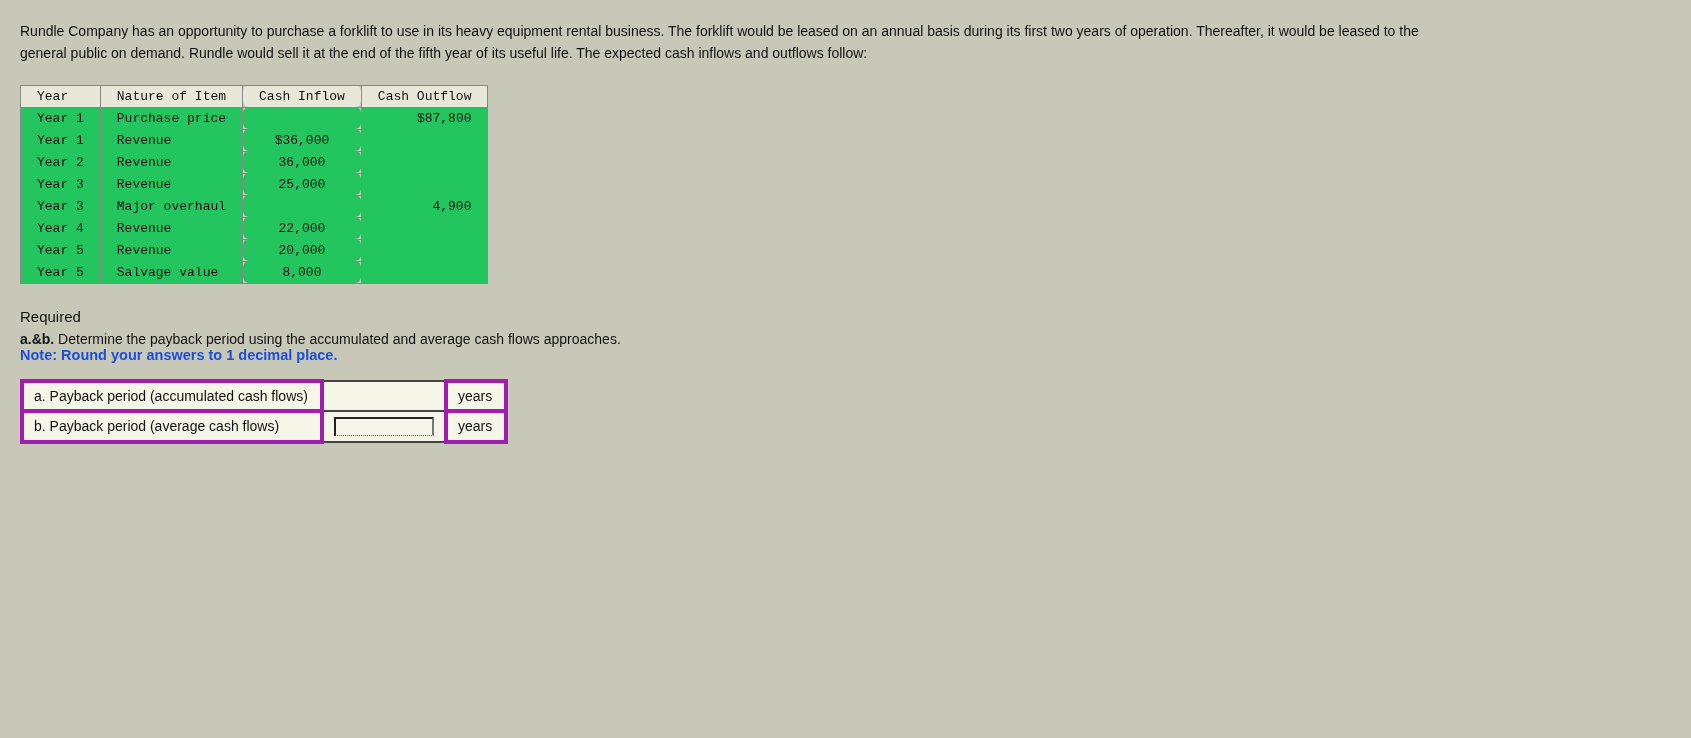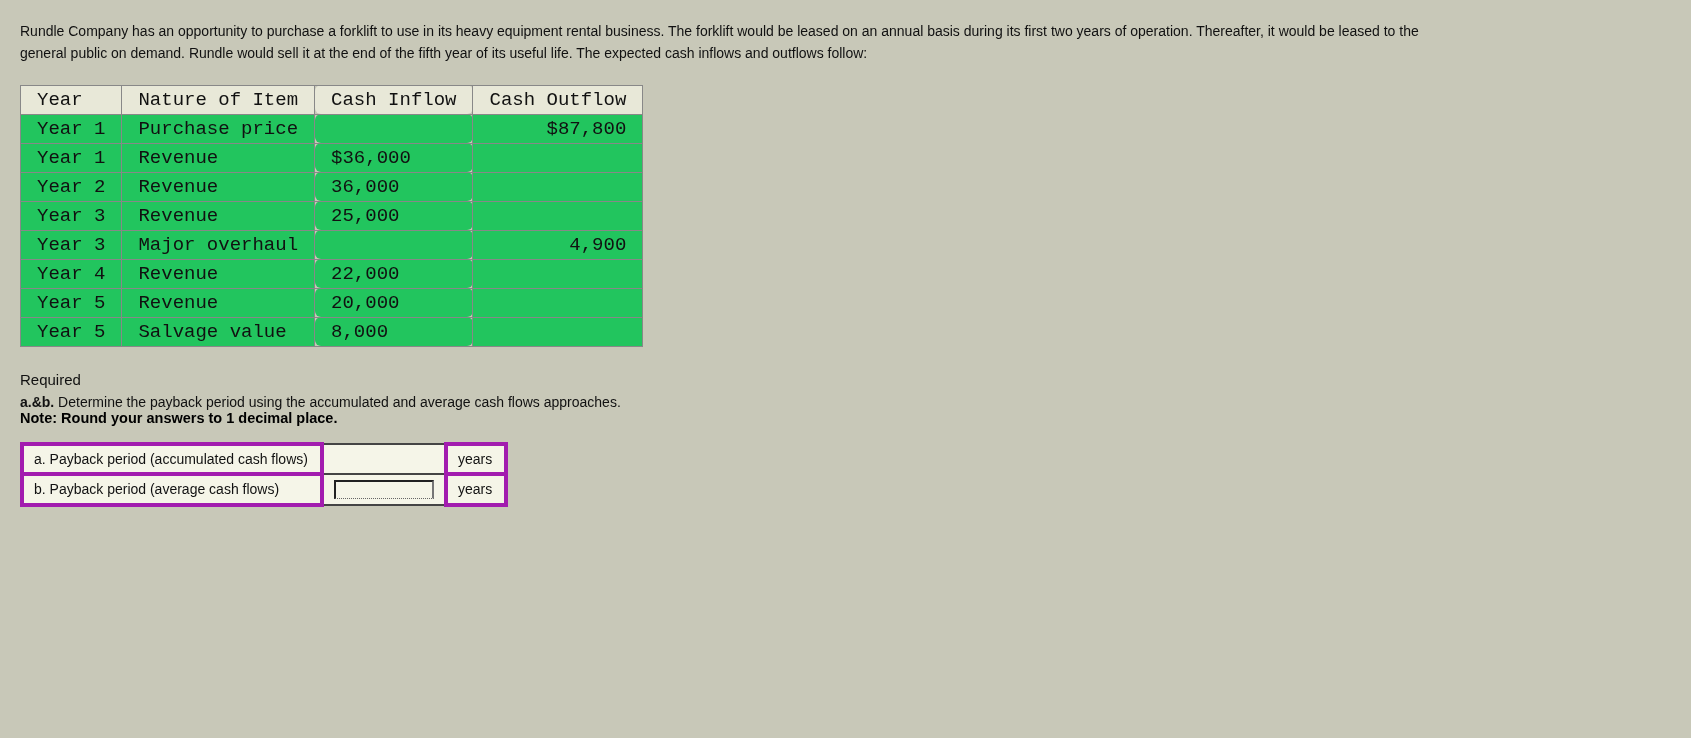--- a/index.html
+++ b/index.html
@@ -16,37 +16,37 @@
       font-size: 14px;
       line-height: 1.6;
       margin-bottom: 20px;
       color: #111;
       max-width: 1400px;
     }
     .data-table {
       border-collapse: collapse;
       margin-bottom: 24px;
       font-family: 'Courier New', monospace;
-      font-size: 19px;
+      font-size: 13px;
     }
     .data-table th, .data-table td {
       border: 1px solid #888;
       padding: 3px 16px;
       text-align: left;
       white-space: nowrap;
     }
     .data-table th {
       font-weight: normal;
       background: #e8e8d8;
     }
     .data-table td {
       background: #22c55e;
     }
     .data-table td.cash-inflow, .data-table th.cash-inflow {
-      text-align: left;
+      text-align: center;
       min-width: 100px;
       border-radius: 6px;
     }
     .data-table td.cash-outflow, .data-table th.cash-outflow {
       text-align: right;
       min-width: 100px;
     }
     .required-section {
       margin-bottom: 16px;
     }
@@ -54,21 +54,21 @@
       font-weight: normal;
       font-size: 15px;
       margin-bottom: 6px;
     }
     .required-body {
       font-size: 14px;
     }
     .required-note {
       font-size: 14.5px;
       font-weight: bold;
-      color: #000000;
+      color: #1d4ed8;
       margin-bottom: 16px;
     }
     .answer-table {
       border-collapse: collapse;
       margin-top: 10px;
     }
     .answer-table td {
       border: 4px solid #a21caf;
       padding: 5px 10px;
       font-size: 14px;

